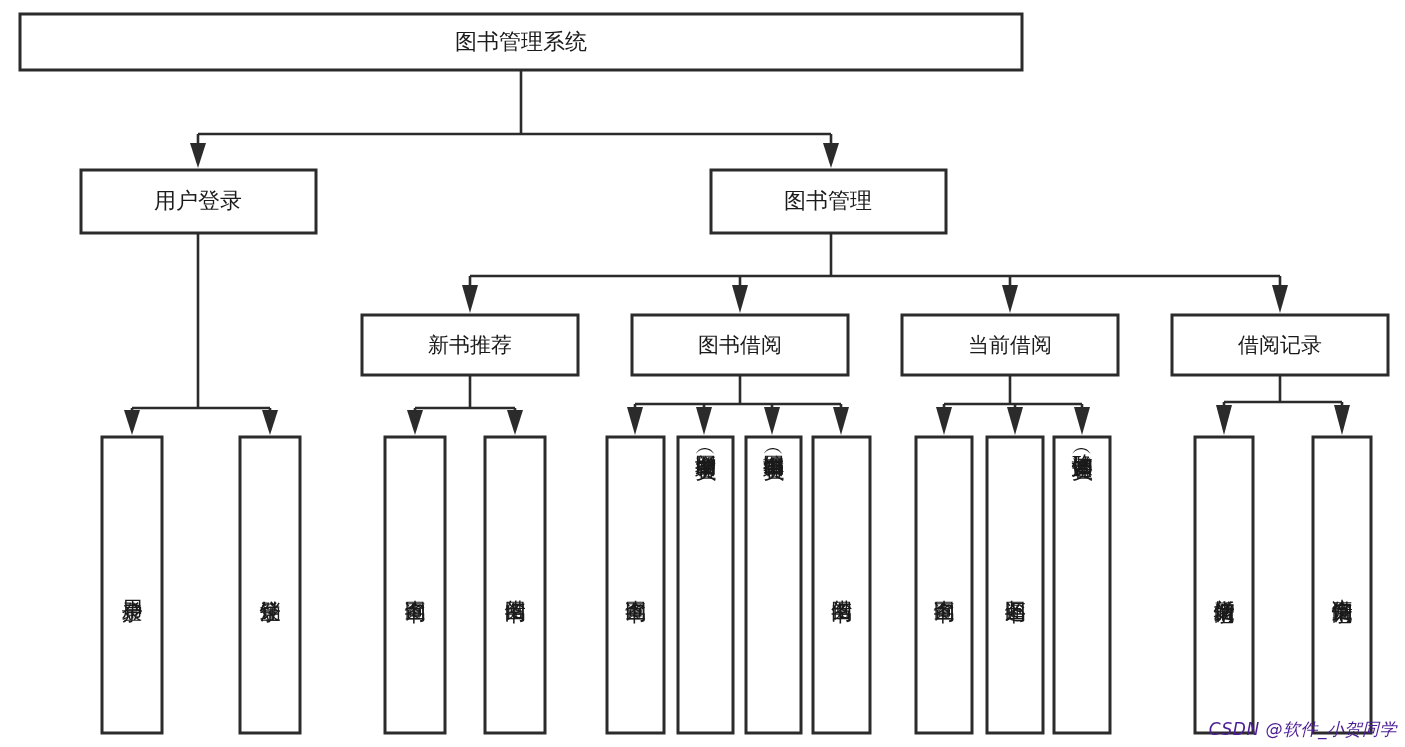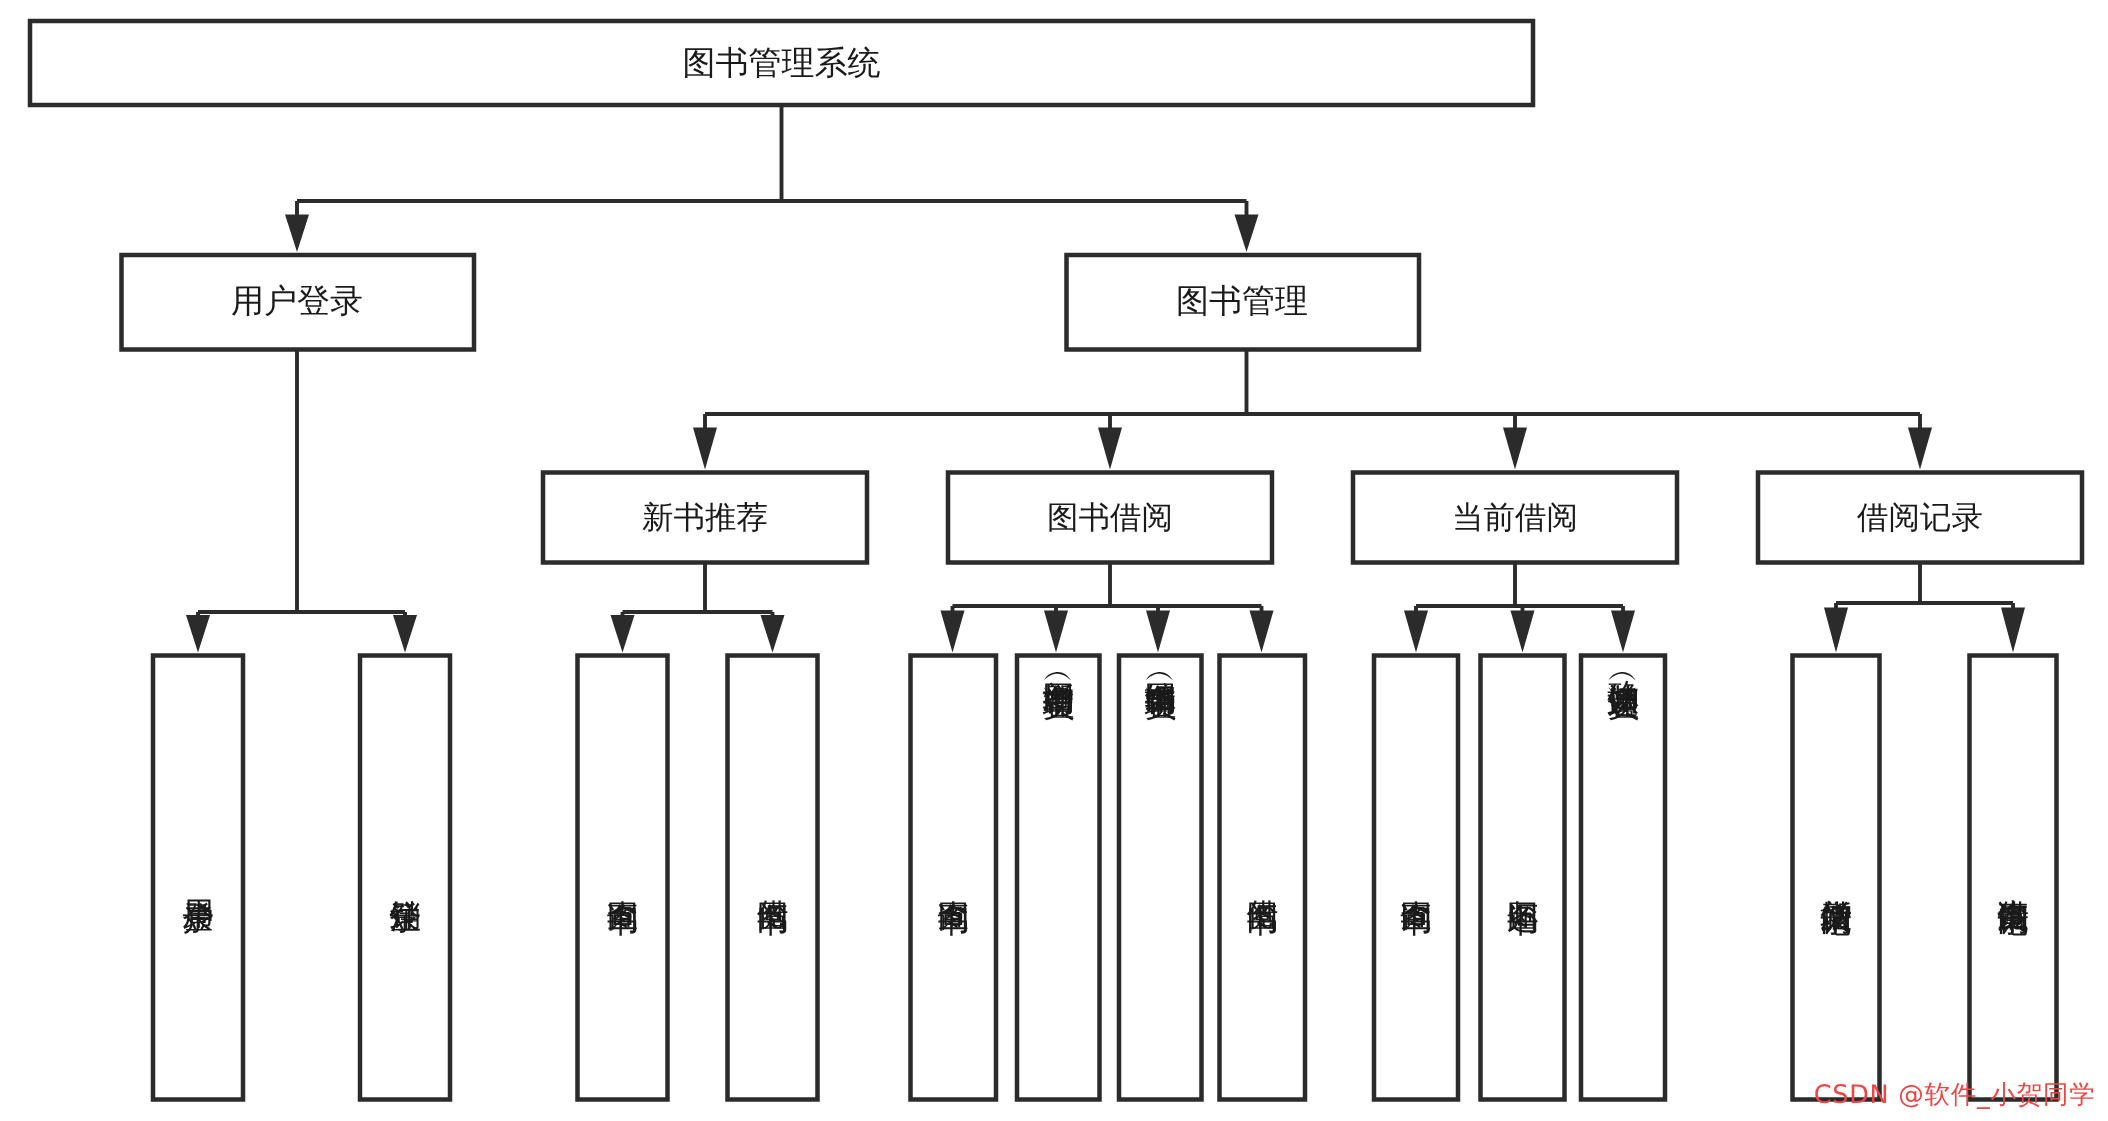--- a/index.html
+++ b/index.html
@@ -65,23 +65,24 @@
     letter-spacing: 1px;
     text-align: center;
     white-space: nowrap;
   }
   .watermark {
     position: absolute;
     right: 8px;
     bottom: 6px;
     font-family: "DejaVu Sans", "Liberation Sans", sans-serif;
     font-size: 17px;
-    color: #ef4444;
+    color: #4c1d95;
     letter-spacing: 0.5px;
     white-space: nowrap;
+    font-style: italic;
   }
 </style>
 </head>
 <body>
 
 <div id="diagram-root">
 
   <svg class="diagram" viewBox="0 0 1405 747" xmlns="http://www.w3.org/2000/svg">
 
     <g>

